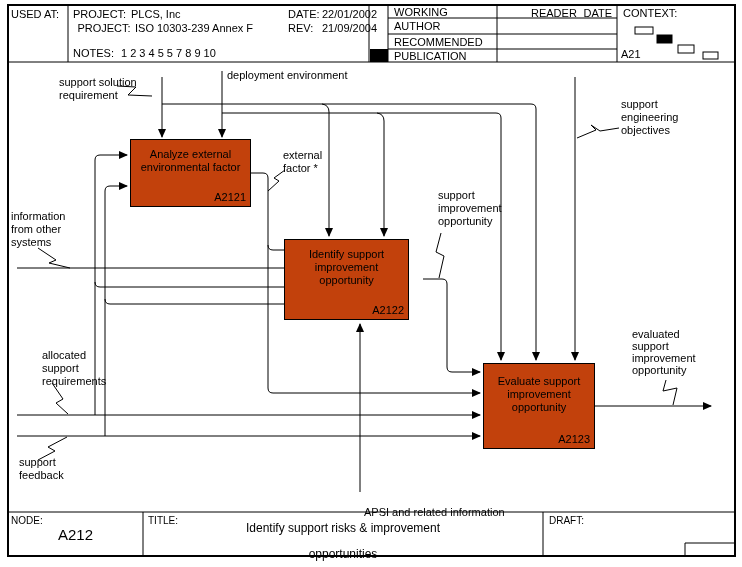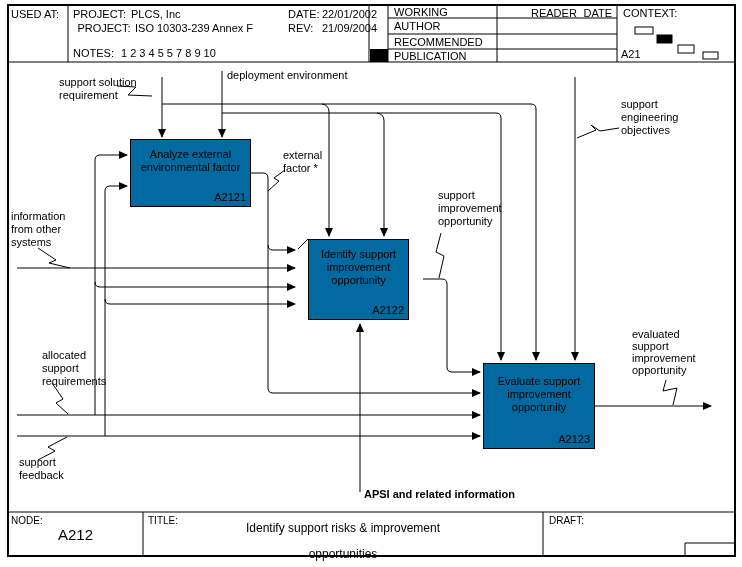--- a/index.html
+++ b/index.html
@@ -3,21 +3,21 @@
 <meta charset="utf-8">
 <style>
   html,body{margin:0;padding:0;background:#fff;}
   #sheet{position:relative;width:742px;height:567px;background:#ffffff;
          font-family:"Liberation Sans",sans-serif;color:#000;overflow:hidden;}
   svg{position:absolute;left:0;top:0;}
   .lbl{position:absolute;font:11px/13px "Liberation Sans",sans-serif;color:#000;
        white-space:pre-line;}
   .hdr{position:absolute;font:11px/13px "Liberation Sans",sans-serif;white-space:nowrap;}
   .small{font:10px/12px "Liberation Sans",sans-serif;}
-  .fbox{position:absolute;box-sizing:border-box;border:1px solid #000;background:#0369a1;
+  .fbox{position:absolute;box-sizing:border-box;border:1px solid #000;background:#c2410c;
         display:flex;align-items:center;justify-content:center;text-align:center;
         font:11px/13px "Liberation Sans",sans-serif;white-space:pre-line;padding-bottom:24px;}
   .fbox .nid{position:absolute;right:4px;bottom:2px;white-space:nowrap;padding:0;}
   .lblspan{display:inline-block;width:34px;}
   .ctr{text-align:center;}
 </style>
 </head>
 <body>
 
 <div id="sheet">
@@ -112,21 +112,21 @@
   <div class="hdr" style="left:531px;top:7px;text-align:center;">READER</div>
   <div class="hdr" style="left:560px;top:7px;width:52px;text-align:right;">DATE</div>
   <div class="hdr" style="left:623px;top:7px;">CONTEXT:</div>
   <div class="hdr" style="left:621px;top:48px;">A21</div>
 
   <div class="fbox" style="left:130px;top:139px;width:121px;height:68px;">
     <span>Analyze external
 environmental factor</span>
     <span class="nid">A2121</span>
   </div>
-  <div class="fbox" style="left:308px;top:239px;width:101px;height:81px;">
+  <div class="fbox" style="left:284px;top:239px;width:125px;height:81px;">
     <span>Identify support
 improvement
 opportunity</span>
     <span class="nid">A2122</span>
   </div>
   <div class="fbox" style="left:483px;top:363px;width:112px;height:86px;">
     <span>Evaluate support
 improvement
 opportunity</span>
     <span class="nid">A2123</span>
@@ -148,21 +148,21 @@
 requirements</div>
   <div class="lbl" style="left:19px;top:456px;">support
 feedback</div>
   <div class="lbl" style="left:438px;top:189px;">support
 improvement
 opportunity</div>
   <div class="lbl" style="left:632px;top:328px;line-height:12px;">evaluated
 support
 improvement
 opportunity</div>
-  <div class="lbl" style="left:364px;top:488px;font-weight:bold;">APSI and related information</div>
+  <div class="lbl" style="left:364px;top:506px;">APSI and related information</div>
 
   <div class="hdr small" style="left:11px;top:515px;">NODE:</div>
   <div class="hdr ctr" style="left:8px;top:528px;width:135px;font-size:15px;">A212</div>
   <div class="hdr small" style="left:148px;top:515px;">TITLE:</div>
   <div class="lbl ctr" style="left:143px;top:515px;width:400px;font-size:12px;line-height:26px;">Identify support risks &amp; improvement
 opportunities</div>
   <div class="hdr small" style="left:549px;top:515px;">DRAFT:</div>
 
 </div>
 

